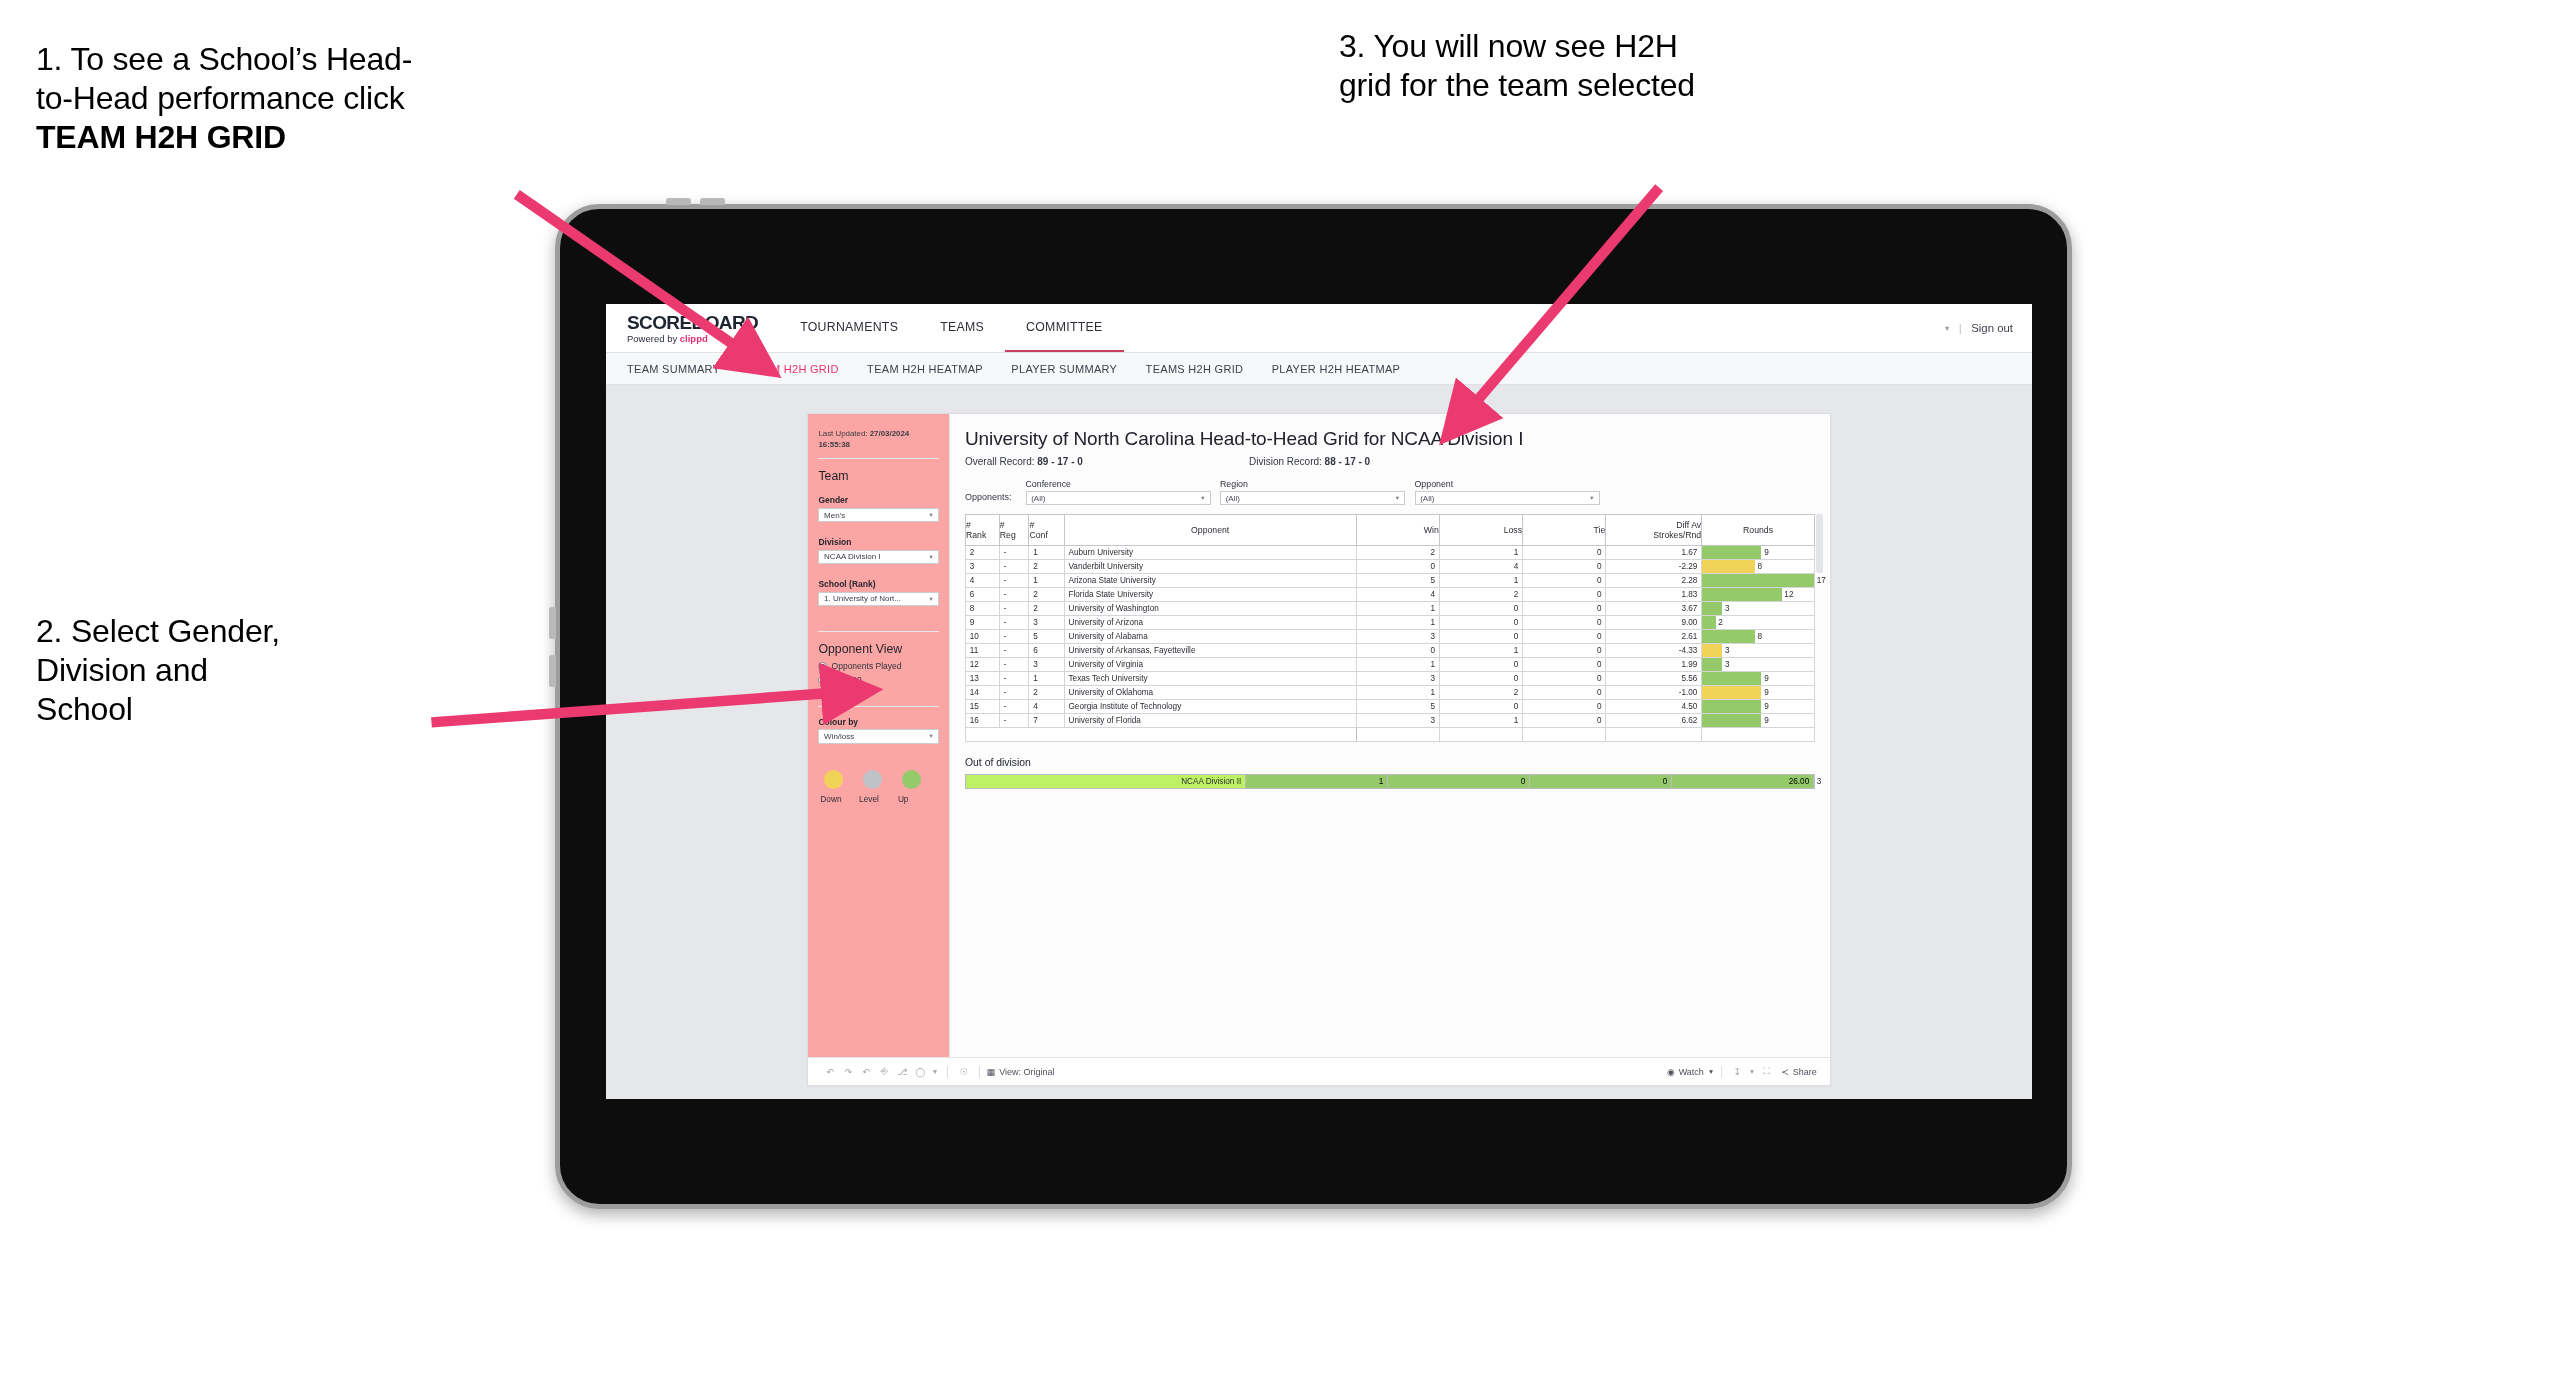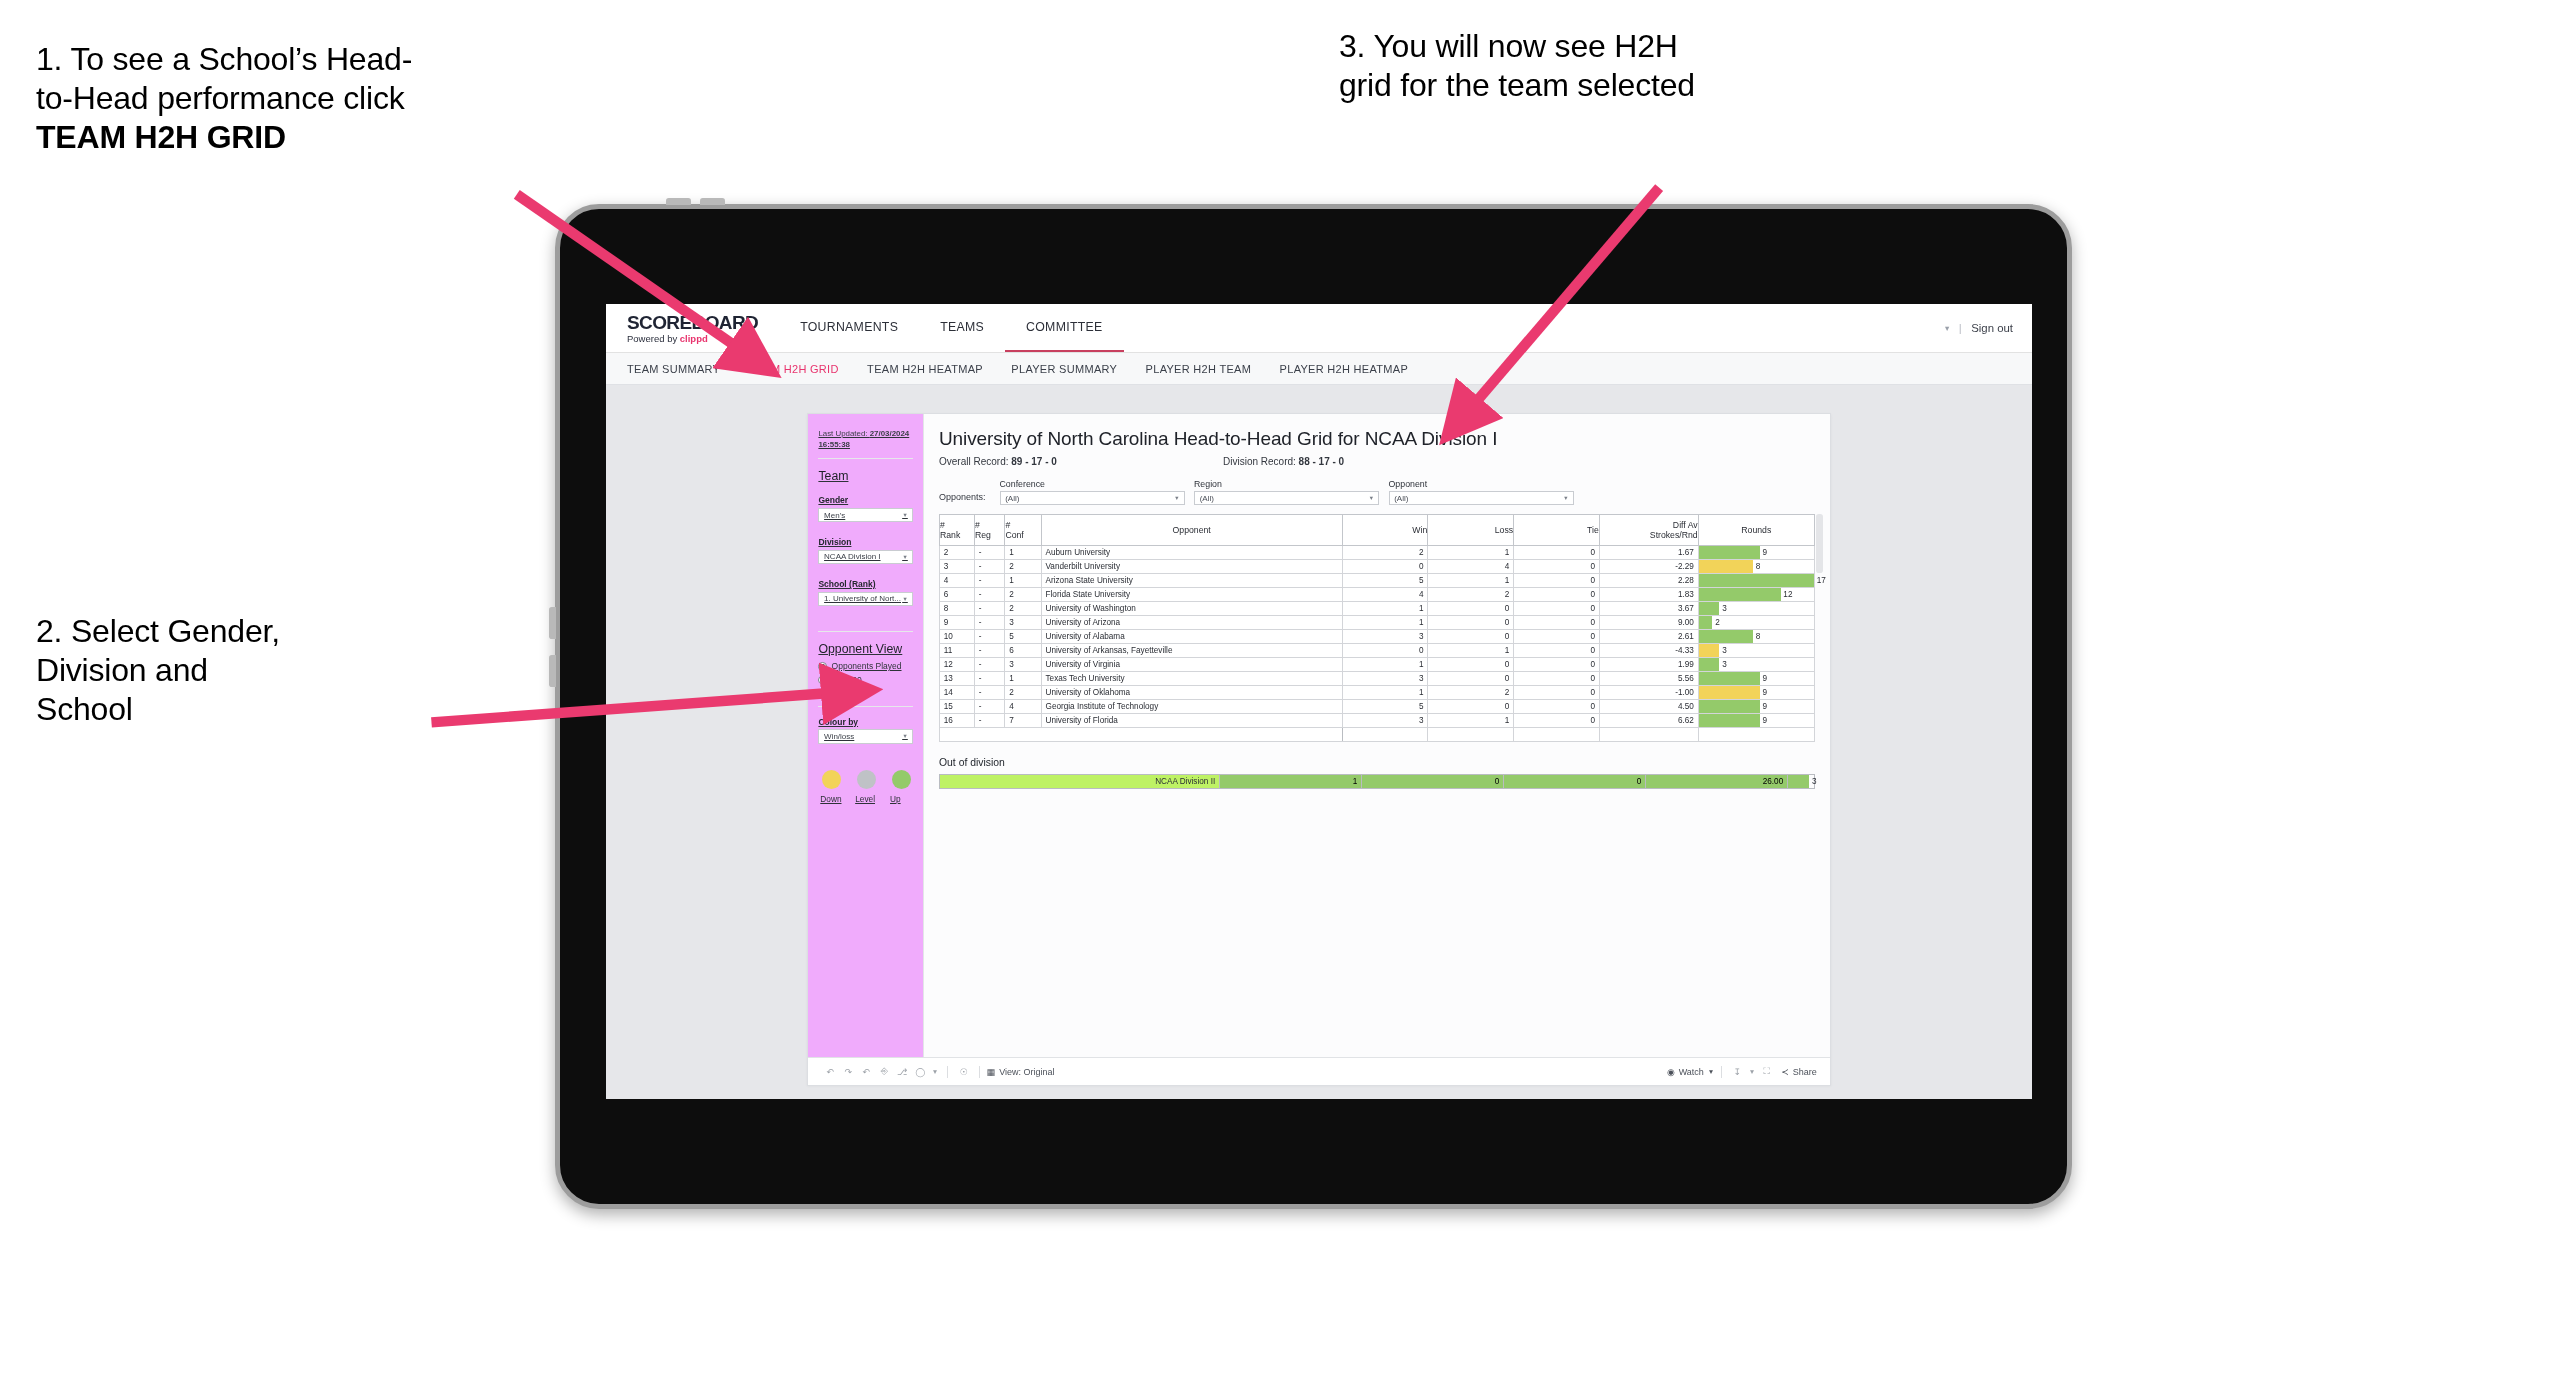--- a/index.html
+++ b/index.html
@@ -102,24 +102,24 @@
   .viz-card {
     margin: 0 auto; width: 1024px; height: 673px;
     background: #fcfcfd; border: 0.9px solid #dcdee2;
     display: flex; flex-direction: column;
     box-shadow: 0 0.9px 2.8px rgba(0,0,0,0.05);
   }
   .viz-main { flex: 1; display: flex; min-height: 0; }
 
   
   .side-panel {
-    width: 116px; background: #f0abfc;
+    width: 142px; background: #fca5a5;
     border-right: 0.9px solid #e3e5e8;
     padding: 13.3px 10.4px 0 10.4px;
-    font-size: 8.5px; color: #2e3239; text-decoration: underline;
+    font-size: 8.5px; color: #2e3239;
   }
   .last-updated { font-size: 7.9px; line-height: 1.4; color: #3a3e46; }
   .last-updated b { font-weight: bold; }
   .side-rule { border-top: 0.9px solid #e6e8ea; margin: 8.5px 0 9.5px; }
   .side-h1 { font-size: 12.3px; font-weight: normal; color: #1e2128; margin-bottom: 12.3px; }
   .side-h2 { font-size: 12.3px; font-weight: normal; color: #1e2128; margin-bottom: 5.7px; }
   .fld-label { font-size: 8.5px; font-weight: bold; color: #24272e; margin-bottom: 2.8px; }
   .fld-gap { height: 15px; }
   .sel {
     height: 14.2px; border: 0.9px solid #c9ccd1; background: #fff;
@@ -245,21 +245,21 @@
           <span class="hdr-sep">|</span>
           <span>Sign out</span>
         </div>
       </div>
 
       <div class="subnav">
         <div class="subtab">TEAM SUMMARY</div>
         <div class="subtab active">TEAM H2H GRID</div>
         <div class="subtab">TEAM H2H HEATMAP</div>
         <div class="subtab">PLAYER SUMMARY</div>
-        <div class="subtab">PLAYER H2H TEAM</div>
+        <div class="subtab">TEAMS H2H GRID</div>
         <div class="subtab">PLAYER H2H HEATMAP</div>
       </div>
 
       <div class="viz-body">
         <div class="viz-card">
           <div class="viz-main">
 
             <div class="side-panel">
               <div class="last-updated"><span>Last Updated: </span><b>27/03/2024 16:55:38</b></div>
               <div class="side-rule"></div>

